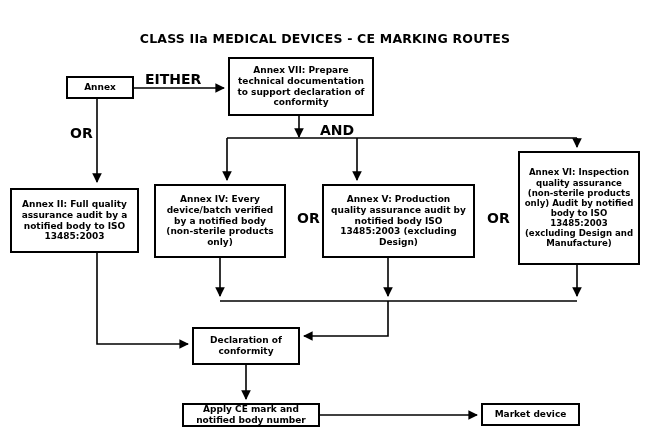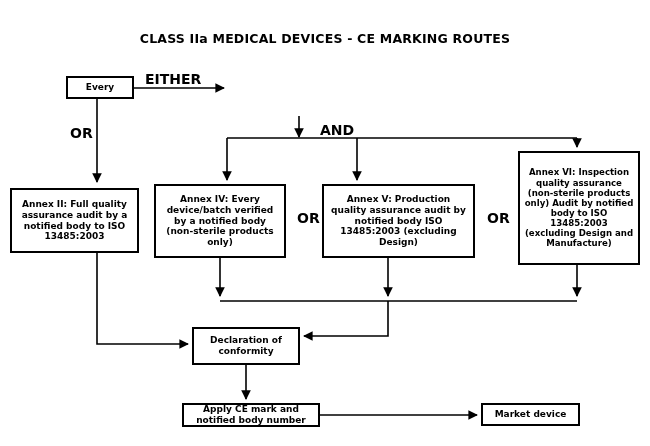--- a/index.html
+++ b/index.html
@@ -94,22 +94,23 @@
       <path d="M 388 301 L 388 336 L 304 336" marker-end="url(#arrow)"></path>
 
       <path d="M 97 253 L 97 344 L 188 344" marker-end="url(#arrow)"></path>
 
       <path d="M 246 365 L 246 399" marker-end="url(#arrow)"></path>
 
       <path d="M 320 415 L 477 415" marker-end="url(#arrow)"></path>
     </g>
   </svg>
 
-  <div class="node node-sm" style="left:66px; top:76px; width:68px; height:23px;">Every</div>
+  <div class="node node-sm" style="left:66px; top:76px; width:68px; height:23px;">Annex</div>
 
+  <div class="node node-sm" style="left:228px; top:57px; width:146px; height:59px;">Annex VII: Prepare technical documentation to support declaration of conformity</div>
 
   <div class="node node-sm" style="left:10px; top:188px; width:129px; height:65px;">Annex II: Full quality assurance audit by a notified body to ISO 13485:2003</div>
 
   <div class="node node-sm" style="left:154px; top:184px; width:132px; height:74px;">Annex IV: Every device/batch verified by a notified body (non-sterile products only)</div>
 
   <div class="node node-sm" style="left:322px; top:184px; width:153px; height:74px;">Annex V: Production quality assurance audit by notified body ISO 13485:2003 (excluding Design)</div>
 
   <div class="node node-xs" style="left:518px; top:151px; width:122px; height:114px;">Annex VI: Inspection quality assurance (non-sterile products only) Audit by notified body to ISO 13485:2003 (excluding Design and Manufacture)</div>
 
   <div class="node node-sm" style="left:192px; top:327px; width:108px; height:38px;">Declaration of conformity</div>

